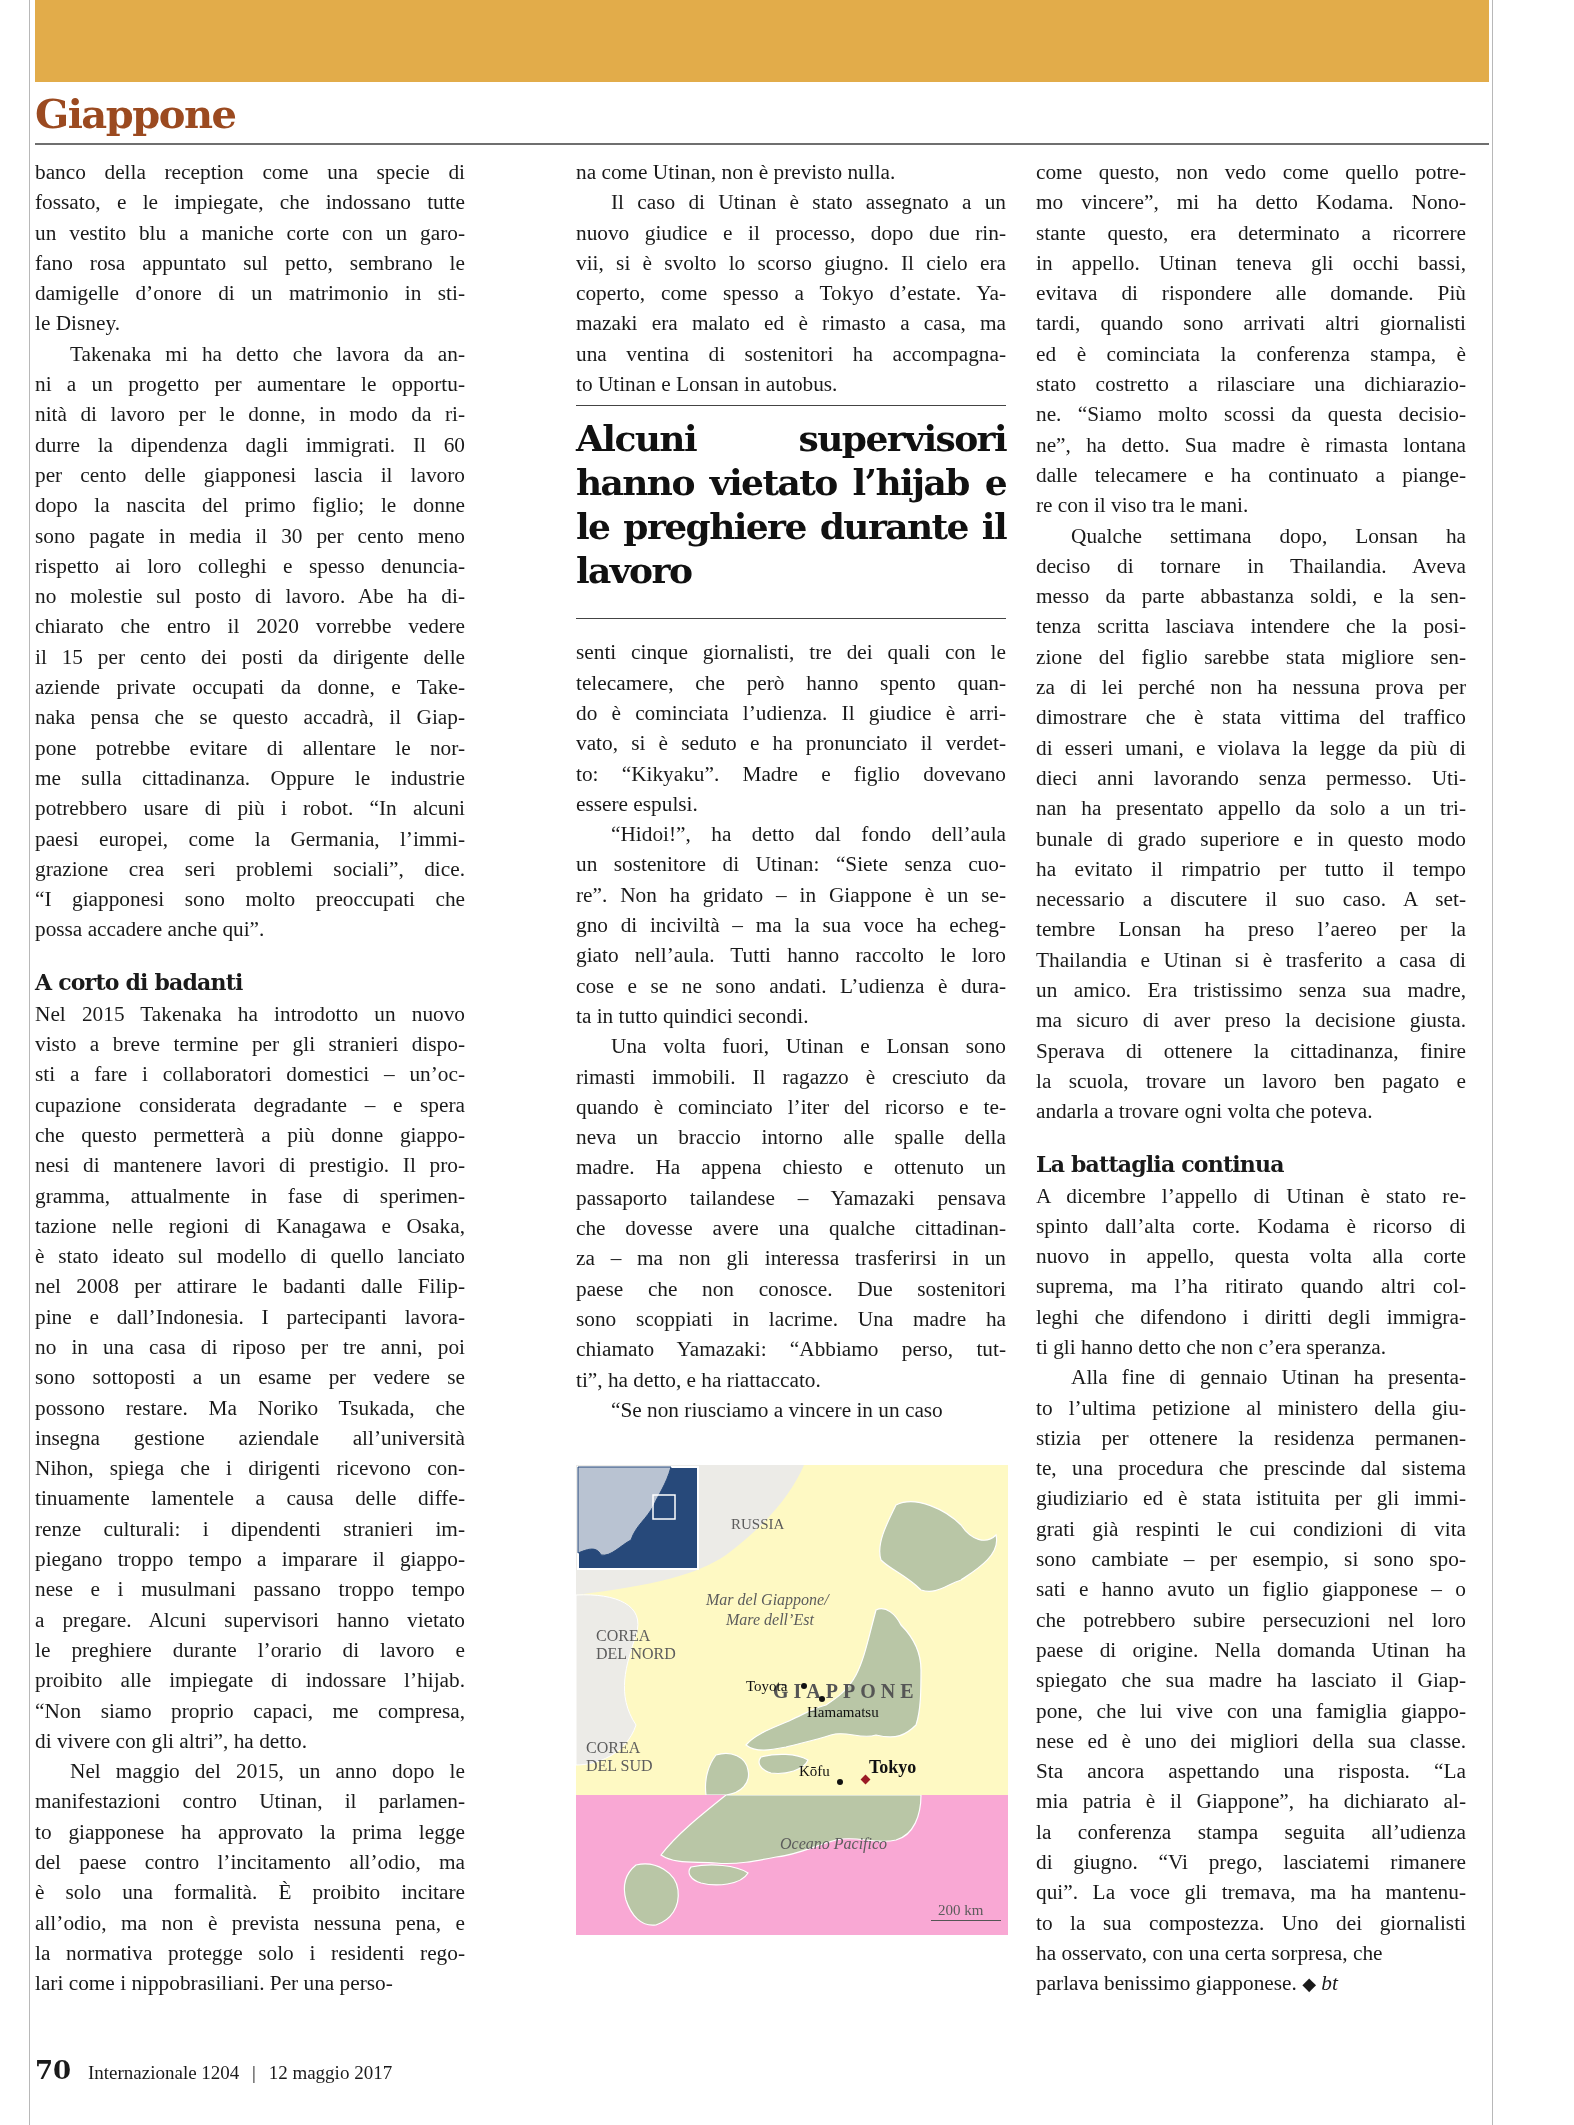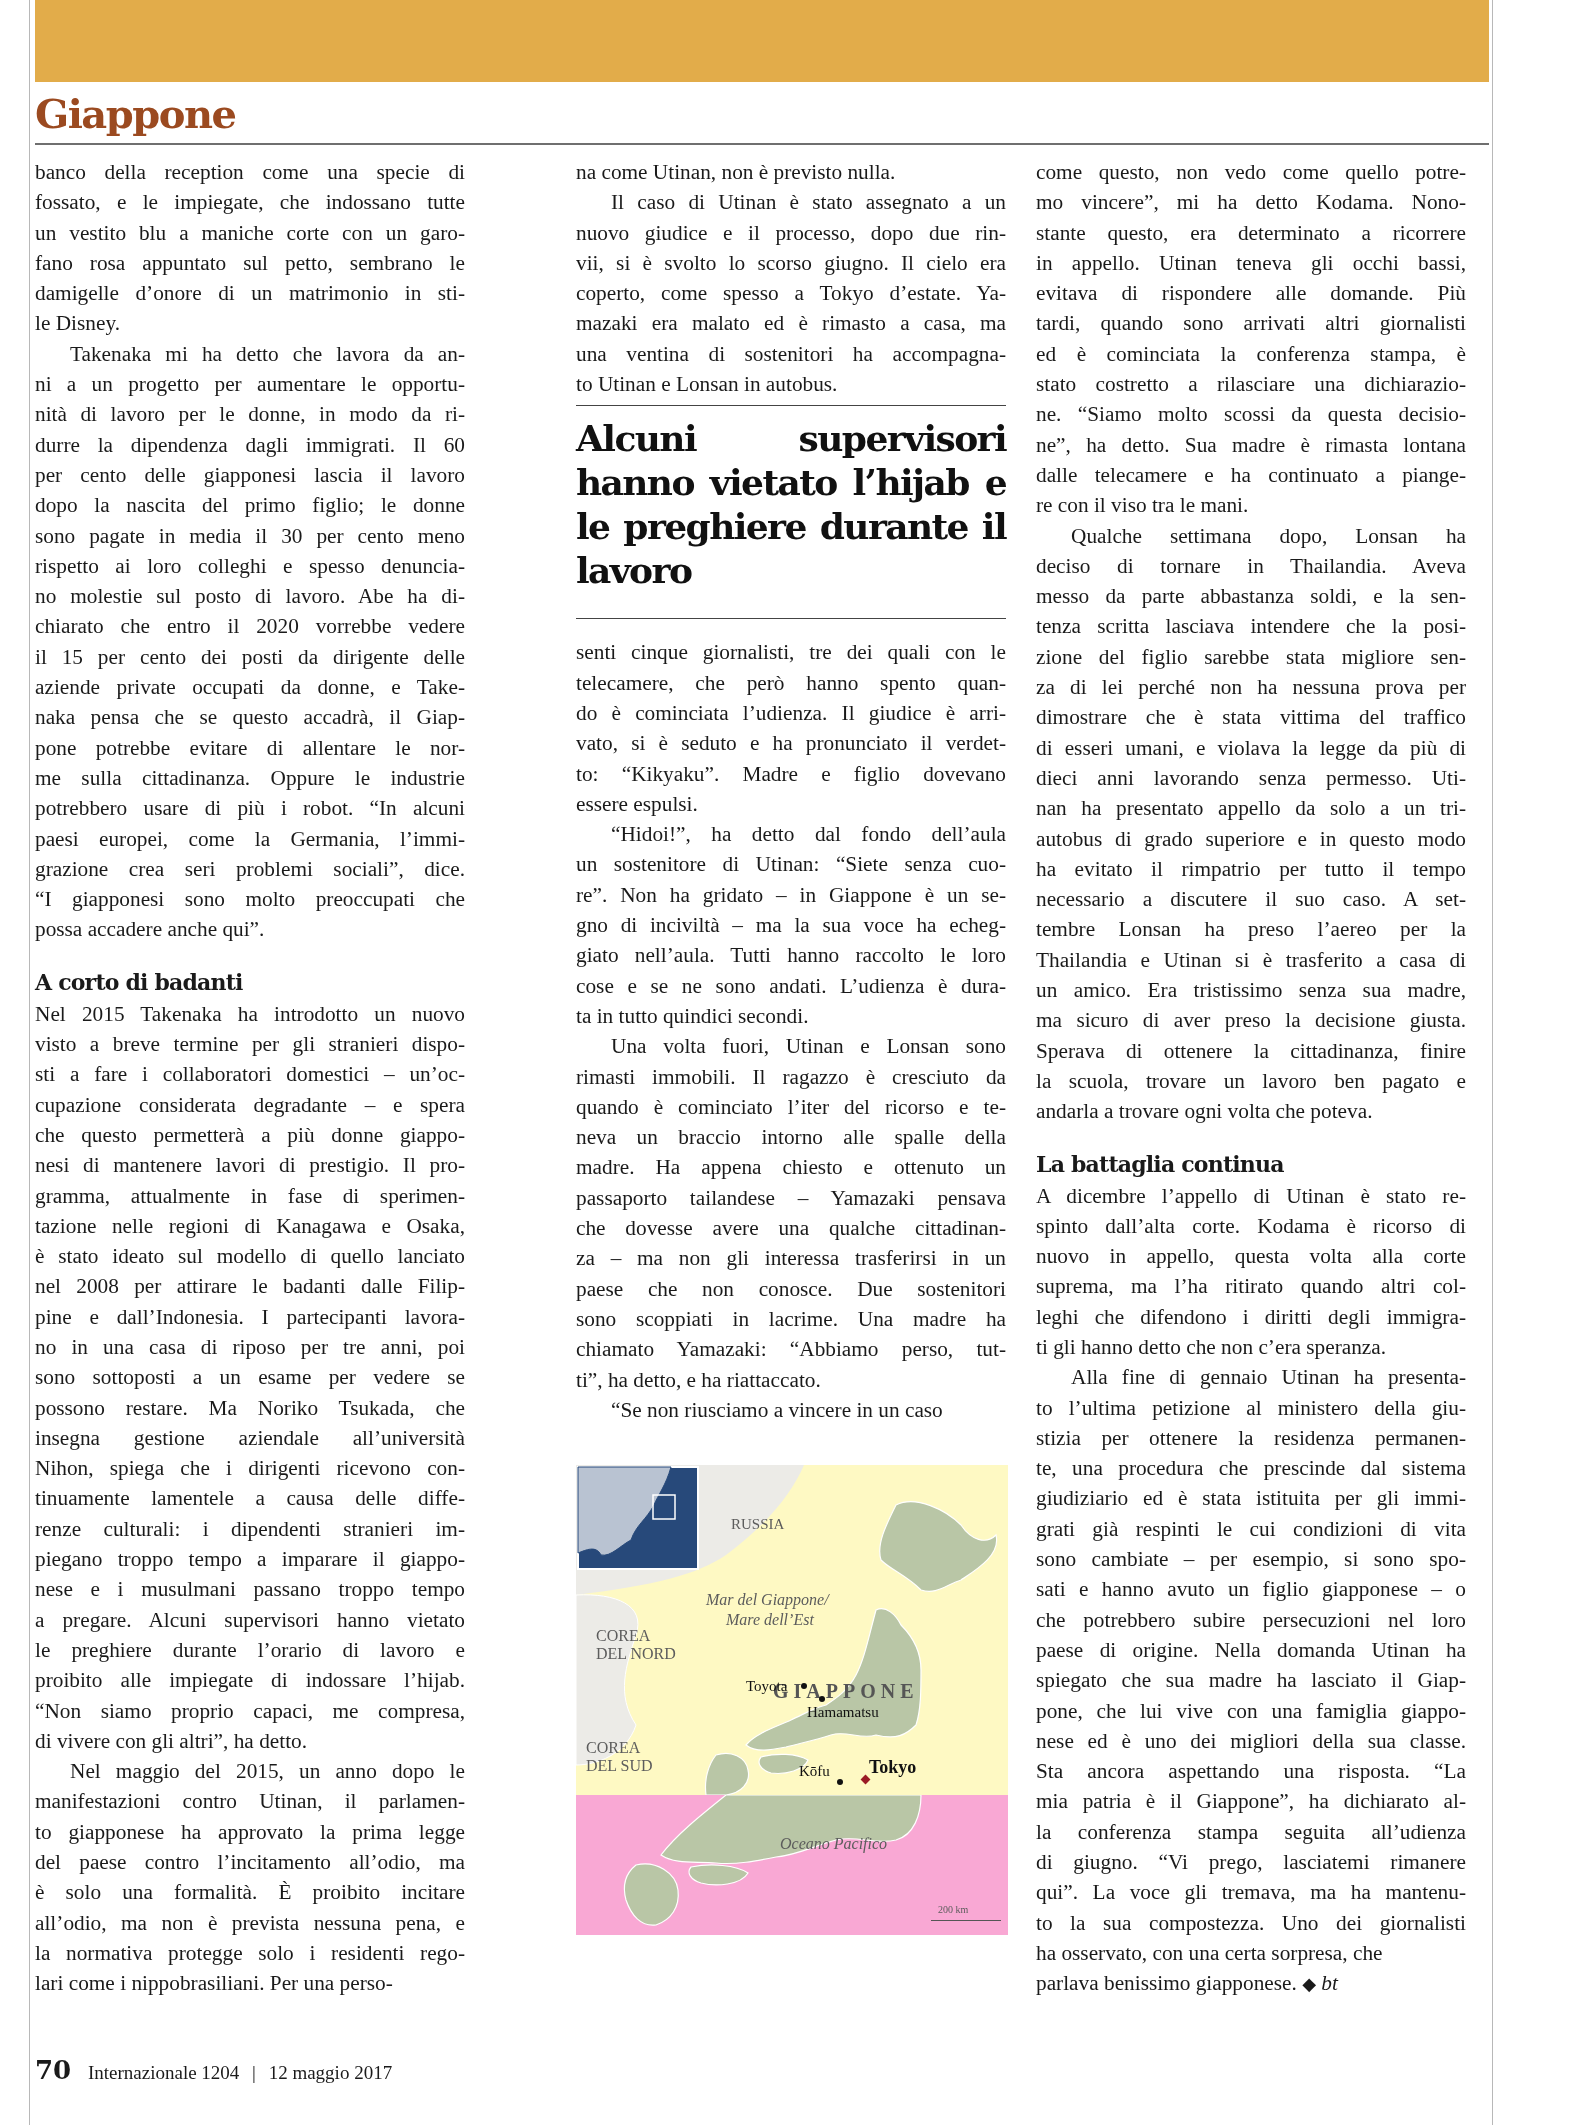--- a/index.html
+++ b/index.html
@@ -218,21 +218,21 @@
       <path d="M150,0 L345,0 C345,20 338,40 320,45 C300,50 280,40 260,45 C240,50 222,60 200,62 C180,66 160,70 140,68 C120,66 100,70 85,60 C100,40 125,20 150,0 Z" fill="#b9c6a6" stroke="#ffffff" stroke-width="1.2"></path>
       <path d="M115,72 C135,68 160,70 172,78 C165,90 140,92 125,88 C115,85 110,78 115,72 Z" fill="#b9c6a6" stroke="#ffffff" stroke-width="1.2"></path>
       <path d="M60,70 C80,65 100,78 102,95 C104,112 95,125 80,130 C65,132 55,120 50,105 C46,90 50,78 60,70 Z" fill="#b9c6a6" stroke="#ffffff" stroke-width="1.2"></path>
       <rect x="355" y="125" width="70" height="1" fill="#555"></rect>
     </svg>
     <span class="map-label city" style="left:170px;top:-118px;">Toyota</span>
     <span class="dot" style="left:225px;top:-112px;"></span>
     <span class="dot" style="left:243px;top:-99px;"></span>
     <span class="map-label city" style="left:231px;top:-92px;">Hamamatsu</span>
     <span class="map-label sea" style="left:204px;top:40px;">Oceano Pacifico</span>
-    <span class="map-label" style="left:362px;top:106px;font-size:10px;">200 km</span>
+    <span class="map-label" style="left:362px;top:106px;font-size:15px;">200 km</span>
   </div>
 </div>
 
 <div class="col col3">
   <div>
       <p>
         <span class="line">come questo, non vedo come quello potre-</span>
         <span class="line">mo vincere”, mi ha detto Kodama. Nono-</span>
         <span class="line">stante questo, era determinato a ricorrere</span>
         <span class="line">in appello. Utinan teneva gli occhi bassi,</span>
@@ -249,21 +249,21 @@
         <span class="line" style="padding-left: 35px;">Qualche settimana dopo, Lonsan ha</span>
         <span class="line">deciso di tornare in Thailandia. Aveva</span>
         <span class="line">messo da parte abbastanza soldi, e la sen-</span>
         <span class="line">tenza scritta lasciava intendere che la posi-</span>
         <span class="line">zione del figlio sarebbe stata migliore sen-</span>
         <span class="line">za di lei perché non ha nessuna prova per</span>
         <span class="line">dimostrare che è stata vittima del traffico</span>
         <span class="line">di esseri umani, e violava la legge da più di</span>
         <span class="line">dieci anni lavorando senza permesso. Uti-</span>
         <span class="line">nan ha presentato appello da solo a un tri-</span>
-        <span class="line">autobus di grado superiore e in questo modo</span>
+        <span class="line">bunale di grado superiore e in questo modo</span>
         <span class="line">ha evitato il rimpatrio per tutto il tempo</span>
         <span class="line">necessario a discutere il suo caso. A set-</span>
         <span class="line">tembre Lonsan ha preso l’aereo per la</span>
         <span class="line">Thailandia e Utinan si è trasferito a casa di</span>
         <span class="line">un amico. Era tristissimo senza sua madre,</span>
         <span class="line">ma sicuro di aver preso la decisione giusta.</span>
         <span class="line">Sperava di ottenere la cittadinanza, finire</span>
         <span class="line">la scuola, trovare un lavoro ben pagato e</span>
         <span class="line last">andarla a trovare ogni volta che poteva.</span>
       </p>

